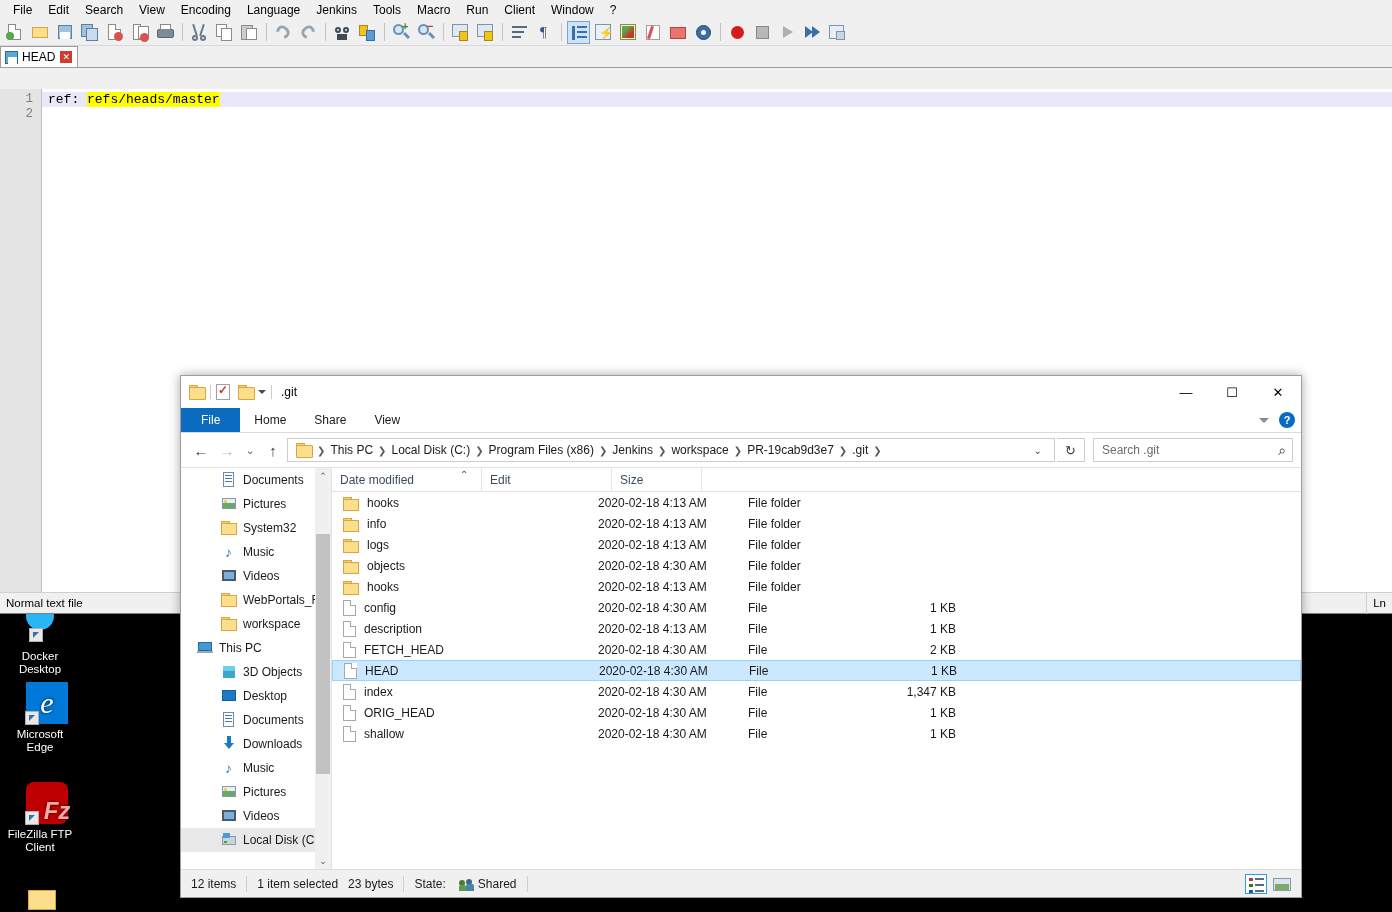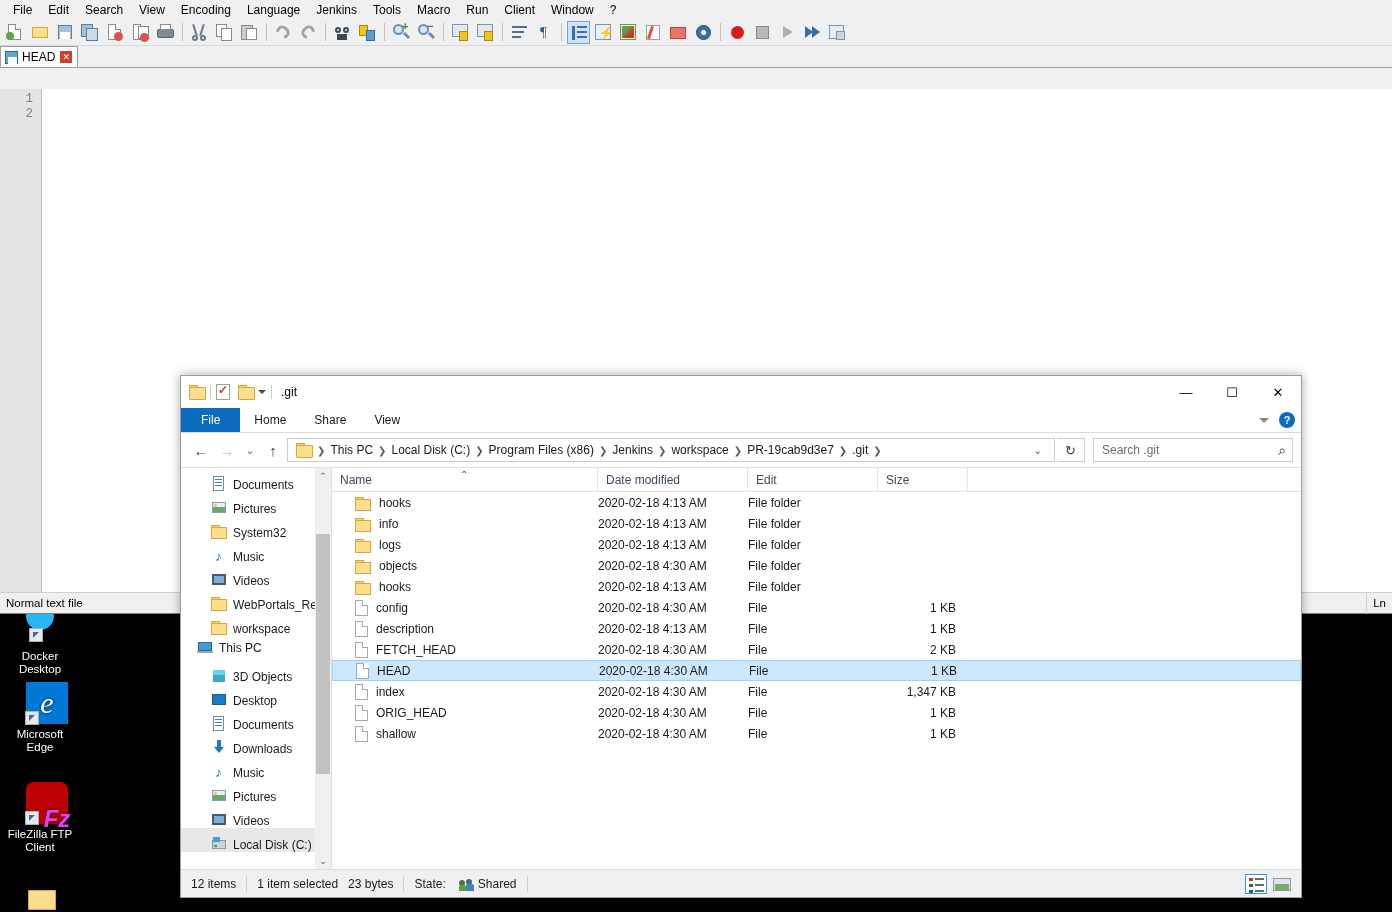--- a/index.html
+++ b/index.html
@@ -317,21 +317,21 @@
     position:relative;
     overflow:hidden;
   }
   .nav-item {
     height: 24px;
     display:flex; align-items:center;
     padding-left: 16px;
     font-size: 12px; color:#1a1a1a;
     white-space:nowrap;
   }
-  .nav-item.indent { padding-left: 30px; align-items: flex-end; }
+  .nav-item.indent { padding-left: 40px; }
   .nav-item.sel { background:#e8e8e8; }
   .nav-item .ni {
     width:16px; height:16px; margin-right:6px; flex:none; position:relative;
   }
   .pin {
     margin-left:auto; margin-right:8px;
     color:#9a9a9a; font-size:11px;
     transform: rotate(45deg);
   }
   .folder-ico { width:16px;height:14px;position:relative; }
@@ -373,21 +373,21 @@
     position:absolute; left: 128px; top: 1px;
     font-size: 10px; color:#3c4b5e;
   }
   #rows { flex:1; overflow:hidden; }
   .frow {
     height: 21px;
     display:flex; align-items:center;
     font-size: 12px; color:#1a1a1a;
   }
   .frow.sel { background:#cce8ff; border:1px solid #99d1ff; }
-  .fc-name { width: 266px; display:flex; align-items:center; padding-left:23px; }
+  .fc-name { width: 266px; display:flex; align-items:center; padding-left:11px; }
   .fc-date { width: 150px; }
   .fc-type { width: 130px; }
   .fc-size { width: 90px; text-align:right; padding-right:12px; }
   .file-ico {
     width: 13px; height: 16px;
     background:#ffffff; border:1px solid #a8a8a8;
     margin-right: 8px; flex:none; position:relative;
   }
   .file-ico::after {
     content:""; position:absolute; right:-1px; top:-1px;
@@ -438,21 +438,21 @@
       <div style="position:absolute;left:7px;top:0;width:42px;height:42px;color:#fff;font-size:30px;line-height:42px;text-align:center;font-family:'Liberation Serif',serif;font-style:italic;">e</div>
       <div class="shortcut-arrow" style="left:6px;"></div>
     </div>
     <div>Microsoft</div>
     <div>Edge</div>
   </div>
 
   <div class="desk-icon" style="left:0px; top:782px;">
     <div class="glyph">
       <div style="position:absolute;left:7px;top:0;width:42px;height:42px;background:#bf0000;border-radius:8px;"></div>
-      <div style="position:absolute;left:7px;top:16px;width:62px;height:42px;color:#d946ef;font-size:24px;line-height:42px;text-align:center;font-weight:bold;font-style:italic;">Fz</div>
+      <div style="position:absolute;left:7px;top:8px;width:62px;height:42px;color:#fca5a5;font-size:24px;line-height:42px;text-align:center;font-weight:bold;font-style:italic;">Fz</div>
       <div class="shortcut-arrow" style="left:6px;"></div>
     </div>
     <div>FileZilla FTP</div>
     <div>Client</div>
   </div>
 
   <div class="desk-icon" style="left:0px; top:888px;">
     <div class="glyph" style="height:24px;">
       <div style="position:absolute;left:9px;top:2px;width:28px;height:20px;background:#fcdf8d;border:1px solid #d9a441;"></div>
     </div>
@@ -621,20 +621,21 @@
       <span class="close-x">✕</span>
     </div>
   </div>
 
   <div id="npp-editor">
     <div id="gutter">
       <div>1</div>
       <div>2</div>
     </div>
     <div id="code">
+      <div class="code-line current"><span>ref: </span><span class="hl-yellow">refs/heads/master</span></div>
       <div class="code-line"></div>
     </div>
   </div>
 
   <div id="npp-status">
     <span class="cell" style="width:230px;">Normal text file</span>
     <span class="sep-v"></span>
     <span style="flex:1;"></span>
     <span class="sep-v"></span>
     <span class="cell">Ln</span>
@@ -818,21 +819,20 @@
         </div>
       <div id="nav-scroll">
         <div class="arrow">⌃</div>
         <div id="nav-thumb"></div>
         <div class="arrow" style="position:absolute;bottom:0;left:0;right:0;">⌄</div>
       </div>
     </div>
 
     <div id="filelist">
       <div id="col-headers">
-        <div class="colh" style="width:266px;">Name</div>
         <div class="colh" style="width:150px;">Date modified</div>
         <div class="colh" style="width:130px;">Edit</div>
         <div class="colh" style="width:90px;">Size</div>
         <div id="sort-chevron">⌃</div>
       </div>
       <div id="rows">
           <div class="frow">
             <div class="fc-name">
               <span class="folder-ico"></span>
               <span>hooks</span>

